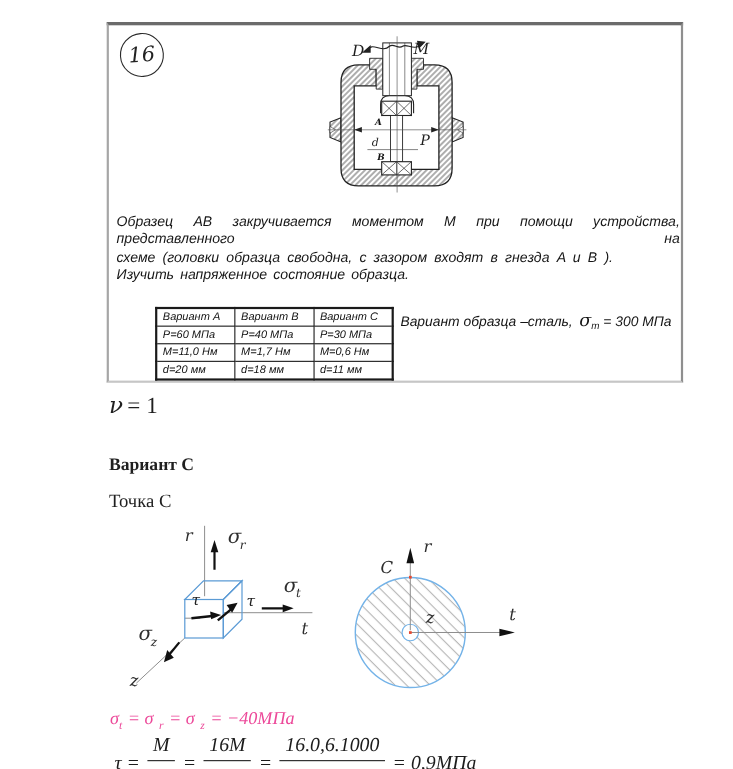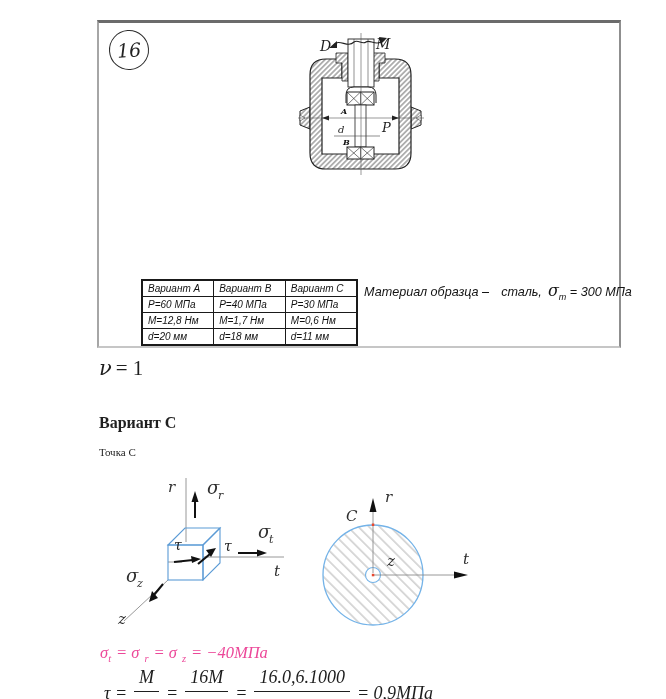--- a/index.html
+++ b/index.html
@@ -21,29 +21,29 @@
   .desc .l2{word-spacing:3px;}
   .desc .l3{word-spacing:2px;}
 
   table.variants{position:absolute;left:42px;top:256px;width:217px;border-collapse:collapse;
         table-layout:fixed;border:2px solid #1a1a1a;
         font:italic 10px "Liberation Sans",sans-serif;color:#111;}
   table.variants td{border:1px solid #1a1a1a;height:15px;padding:0 0 0 5px;white-space:nowrap;}
 
   .material{position:absolute;left:265px;top:258px;white-space:nowrap;
         font:italic 12.6px "Liberation Sans",sans-serif;color:#141414;}
-  .material .steel{margin-left:12px;}
+  .material .steel{}
   .material .sigma{font:italic 16px "DejaVu Serif",serif;margin-left:6px;}
   .material sub{font-size:9px;}
 
   
   .nu{position:absolute;left:99px;top:356px;font-size:21px;}
   .nu .g{font-style:italic;font-family:"DejaVu Serif",serif;margin-right:4px;}
   .variant-h{position:absolute;left:99px;top:414px;font-weight:bold;font-size:16px;}
-  .point{position:absolute;left:99px;top:446px;font-size:11px;}
+  .point{position:absolute;left:99px;top:446px;font-size:17px;}
 
   .cubefig{position:absolute;left:110px;top:472px;}
   .circfig{position:absolute;left:315px;top:478px;}
 
   .f1{position:absolute;left:100px;top:643px;font:italic 16.5px "Liberation Serif","DejaVu Serif",serif;
       color:#ec4899;white-space:nowrap;}
   .f1 sub{font-size:10.5px;font-style:italic;}
   .f1 .sp{margin-left:5px;margin-right:5px;}
 
   .f2{position:absolute;left:99px;top:667px;display:flex;align-items:flex-start;
@@ -132,48 +132,53 @@
       <polygon points="95,9 87,8 89,15" fill="#222"></polygon>
 
       <text class="dlab" x="28" y="22">D</text>
       <text class="dlab" x="84" y="20">M</text>
       <text class="slab" x="49" y="85">A</text>
       <text class="slab" x="51" y="116">B</text>
       <text class="ddim" x="46" y="104">d</text>
       <text class="plab" x="90" y="103">P</text>
     </svg>
 
+    <div class="desc">
+      <div class="l1">Образец AB закручивается моментом M при помощи устройства, представленного на</div>
+      <div class="l2">схеме (головки образца свободна, с зазором входят в гнезда A и B ).</div>
+      <div class="l3">Изучить напряженное состояние образца.</div>
+    </div>
 
     <table class="variants">
       <tbody>
         <tr>
           <td>Вариант A</td>
           <td>Вариант B</td>
           <td>Вариант C</td>
         </tr>
         <tr>
           <td>P=60 МПа</td>
           <td>P=40 МПа</td>
           <td>P=30 МПа</td>
         </tr>
         <tr>
-          <td>M=12,8 Нм</td>
+          <td>M=11,0 Нм</td>
           <td>M=1,7 Нм</td>
           <td>M=0,6 Нм</td>
         </tr>
         <tr>
           <td>d=20 мм</td>
           <td>d=18 мм</td>
           <td>d=11 мм</td>
         </tr>
       </tbody>
     </table>
 
     <div class="material">
-      <span>Материал образца –</span><span class="steel">сталь,</span><span class="sigma">σ</span><sub>т</sub>
+      <span>Вариант образца –</span><span class="steel">сталь,</span><span class="sigma">σ</span><sub>т</sub>
       <span>= 300 МПа</span>
     </div>
   </div>
 
   <div class="nu">
     <span class="g">ν</span><span>= 1</span>
   </div>
 
   <div class="variant-h">Вариант C</div>
   <div class="point">Точка C</div>

